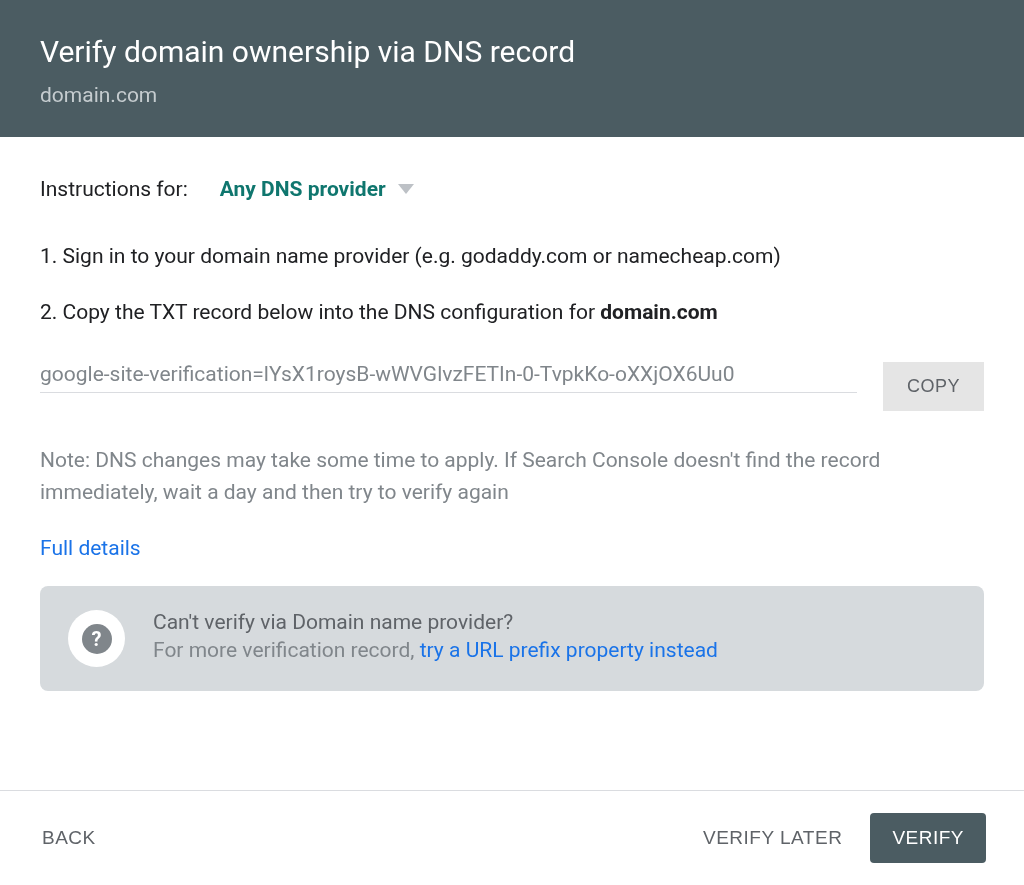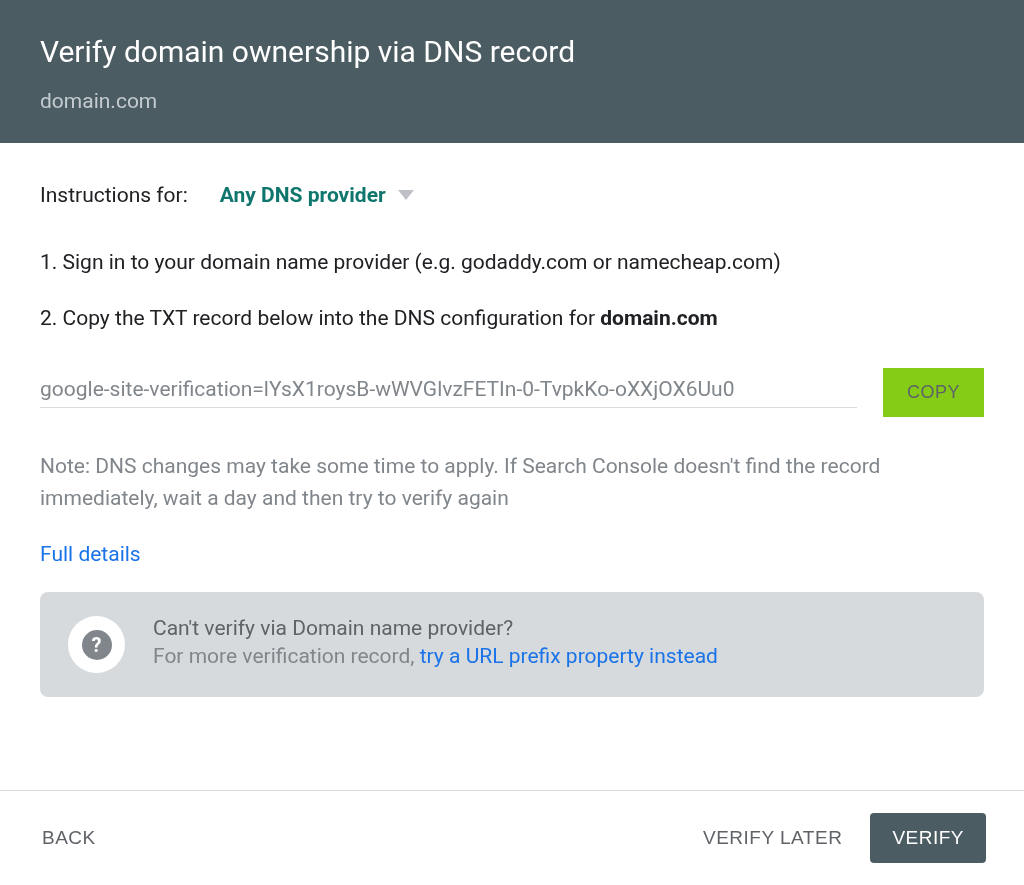--- a/index.html
+++ b/index.html
@@ -15,21 +15,21 @@
       overflow: hidden;
     }
     .header {
       background: #4b5c62;
       padding: 34px 40px 30px 40px;
       color: #fff;
     }
     .header-title {
       font-size: 30px;
       font-weight: 400;
-      margin-bottom: 20px;
+      margin-bottom: 14px;
     }
     .header-subtitle {
       font-size: 21px;
       color: #c5cccf;
       font-weight: 400;
     }
     .content {
       padding: 40px 40px 20px 40px;
     }
     .instructions-row {
@@ -64,34 +64,34 @@
       font-size: 21px;
       color: #202124;
       margin-bottom: 24px;
       line-height: 1.5;
     }
     .step .bold {
       font-weight: 700;
     }
     .txt-record-row {
       display: flex;
-      align-items: center;
+      align-items: flex-start;
       gap: 26px;
       margin-bottom: 34px;
       margin-top: 34px;
     }
     .txt-record {
       flex: 1;
       font-size: 21px;
       color: #80868b;
       border-bottom: 1px solid #dadce0;
       padding-bottom: 6px;
     }
     .copy-btn {
-      background: #84cc16;
+      background: #e5e5e5;
       border: none;
       padding: 14px 24px;
       font-size: 18px;
       font-weight: 500;
       color: #5f6368;
       cursor: pointer;
       letter-spacing: 0.5px;
     }
     .note {
       font-size: 21px;

